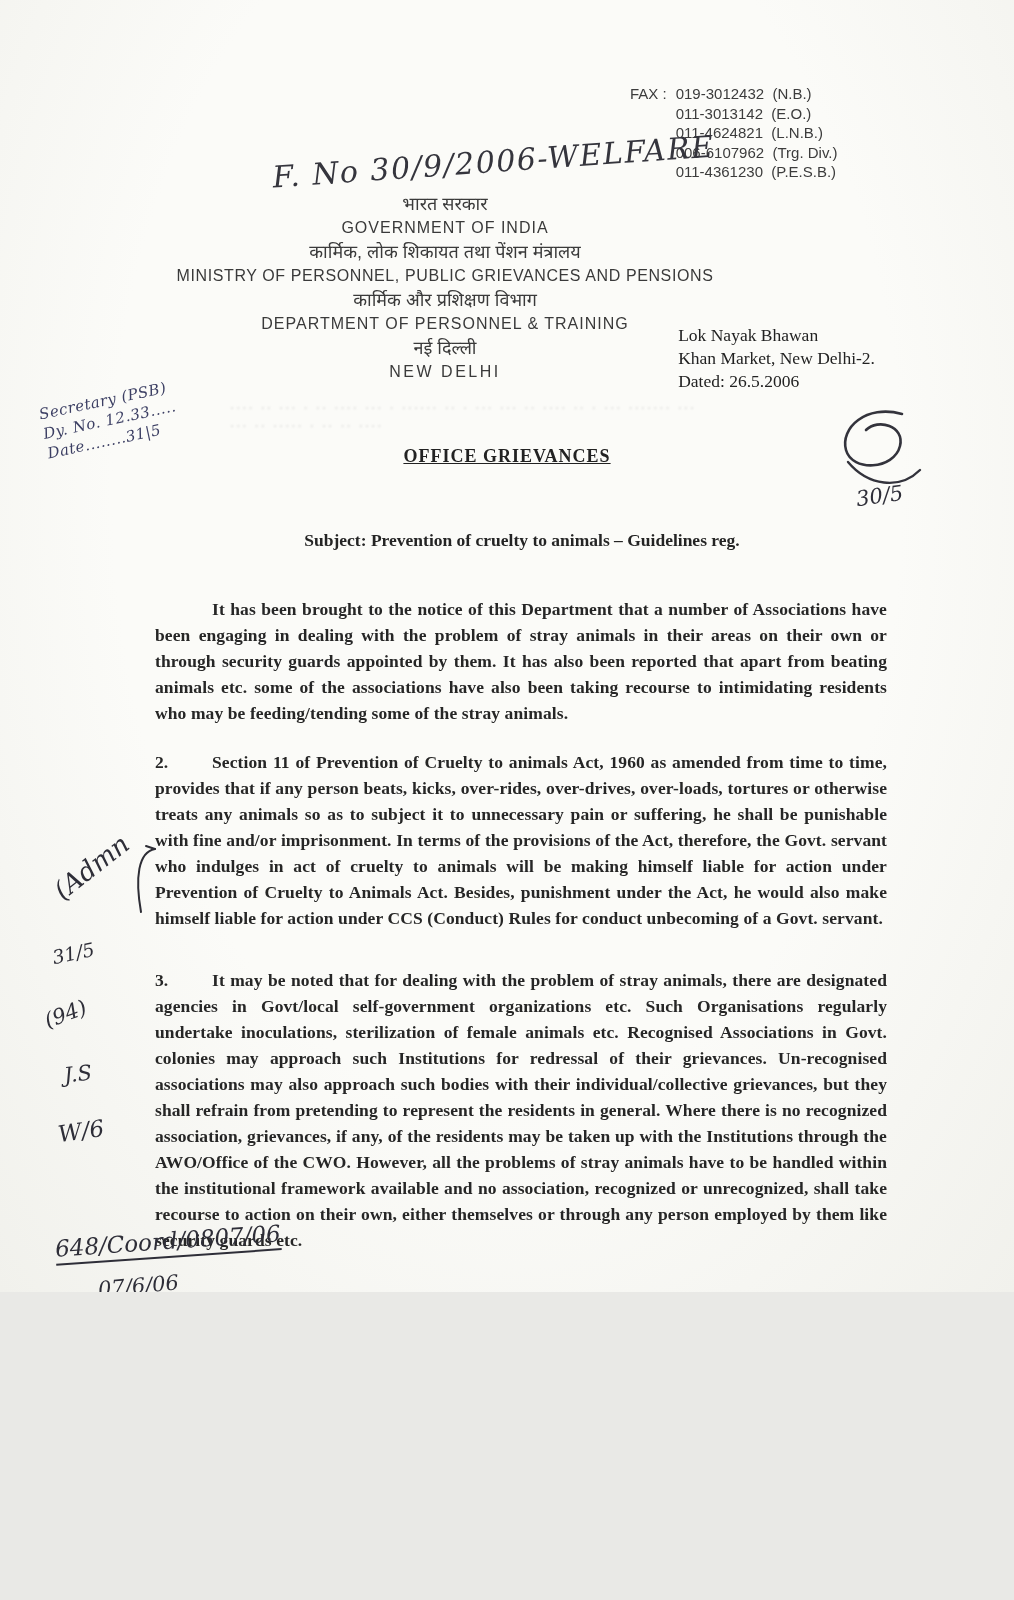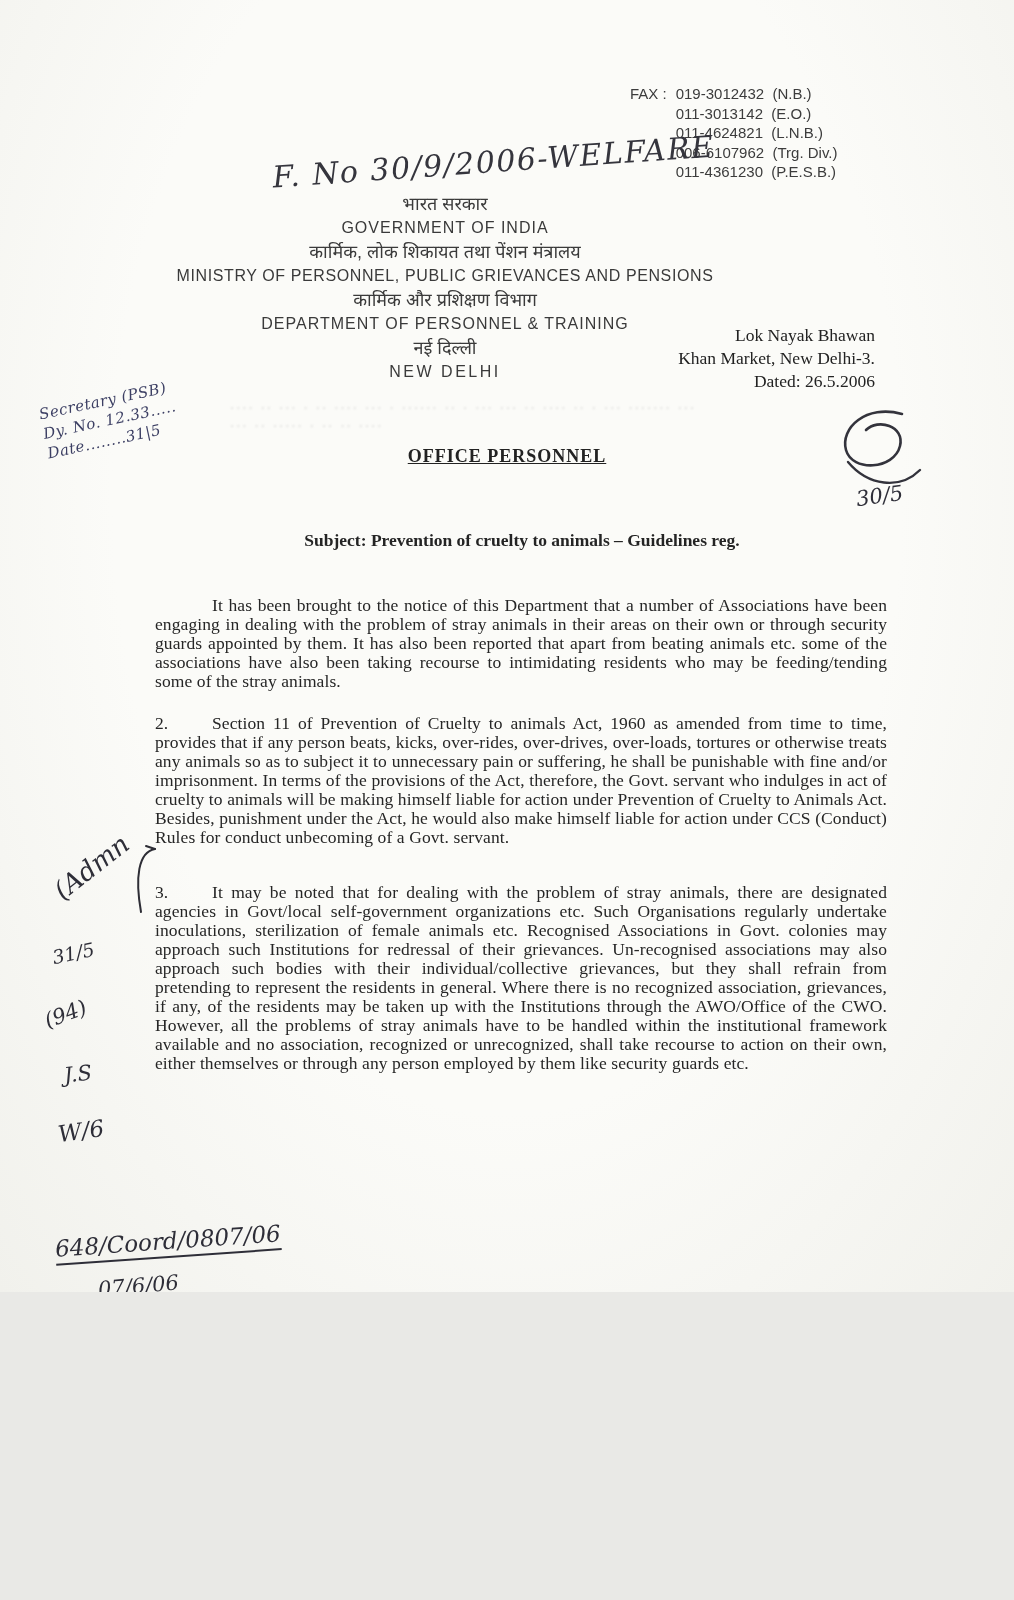--- a/index.html
+++ b/index.html
@@ -15,32 +15,32 @@
   .fax-lines div{white-space:pre;}
   
   .letterhead{position:absolute;left:95px;top:184px;width:700px;text-align:center;
               font-family:"Liberation Sans",sans-serif;color:#3a3a3a;margin-top:8px;}
   .lh-line{line-height:24px;}
   .lh-hi{font-size:18px;}
   .lh-en{font-size:16px;letter-spacing:1px;}
   .lh-en-wide{font-size:16px;letter-spacing:0.6px;}
   .lh-caps{letter-spacing:2.5px;}
   
-  .address{position:absolute;right:139px;top:324px;text-align:right;
+  .address{position:absolute;right:139px;top:324px;text-align:left;
            font-size:17.5px;line-height:23px;color:#222;}
   
   .memo-title{position:absolute;left:0;top:446px;width:1014px;text-align:center;
               font-size:18px;font-weight:bold;letter-spacing:1px;color:#222;}
   .memo-title span{text-decoration:underline;}
   .subject{position:absolute;left:0;top:530px;width:1044px;text-align:center;
            font-size:17.5px;font-weight:bold;color:#242424;}
   
   .body{position:absolute;left:155px;top:596px;width:732px;}
-  .body p{margin:0;font-size:17.5px;line-height:19px;text-align:justify;
-          color:#262626;letter-spacing:0.1px;}
+  .body p{margin:0;font-size:17.5px;line-height:26px;text-align:justify;
+          color:#262626;letter-spacing:0.1px;font-weight:bold;}
   .body p.p1{margin-bottom:23px;}
   .body p.p2{margin-bottom:36px;}
   .para-num{display:inline-block;min-width:57px;}
   
   .hw{position:absolute;font-family:"DejaVu Serif",serif;font-style:italic;color:#2e2e38;}
   .file-no{left:272px;top:144px;font-size:30px;letter-spacing:1.5px;
            transform:rotate(-4deg);color:#35353d;}
   .stamp{left:42px;top:390px;font-size:15px;line-height:20px;letter-spacing:0.5px;
          transform:rotate(-12deg);color:#3c3f63;}
   .sig-flourish{position:absolute;left:828px;top:404px;}
@@ -85,34 +85,34 @@
     <div class="lh-line lh-hi">कार्मिक, लोक शिकायत तथा पेंशन मंत्रालय</div>
     <div class="lh-line lh-en-wide">MINISTRY OF PERSONNEL, PUBLIC GRIEVANCES AND PENSIONS</div>
     <div class="lh-line lh-hi">कार्मिक और प्रशिक्षण विभाग</div>
     <div class="lh-line lh-en">DEPARTMENT OF PERSONNEL &amp; TRAINING</div>
     <div class="lh-line lh-hi">नई दिल्ली</div>
     <div class="lh-line lh-en lh-caps">NEW DELHI</div>
   </div>
 
   <div class="address">
     <div>Lok Nayak Bhawan</div>
-    <div>Khan Market, New Delhi-3.</div>
+    <div>Khan Market, New Delhi-2.</div>
     <div>Dated: 26.5.2006</div>
   </div>
 
   <div class="hw stamp">
     <div>Secretary (PSB)</div>
     <div>Dy. No. 12.33.....</div>
     <div>Date........31|5</div>
   </div>
 
   <div class="smudge">.... ..  ... . .. ....  ... . ...... .. . ... ... .. .... .. . ... ....... ... ... .. ..... . .. .. ....</div>
 
   <div class="memo-title">
-    <span>OFFICE PERSONNEL</span>
+    <span>OFFICE GRIEVANCES</span>
   </div>
 
   <svg class="sig-flourish" width="96" height="96" viewBox="0 0 96 96">
     <path d="M74,10 C38,0 12,24 18,46 C24,68 66,66 72,42 C77,22 50,14 38,26" fill="none" stroke="#33333c" stroke-width="2.6" stroke-linecap="round"></path>
     <path d="M20,58 C40,82 72,86 92,66" fill="none" stroke="#33333c" stroke-width="2.4" stroke-linecap="round"></path>
   </svg>
   <div class="hw sig-mark">30/5</div>
 
   <div class="subject">Subject: Prevention of cruelty to animals – Guidelines reg.</div>
 

